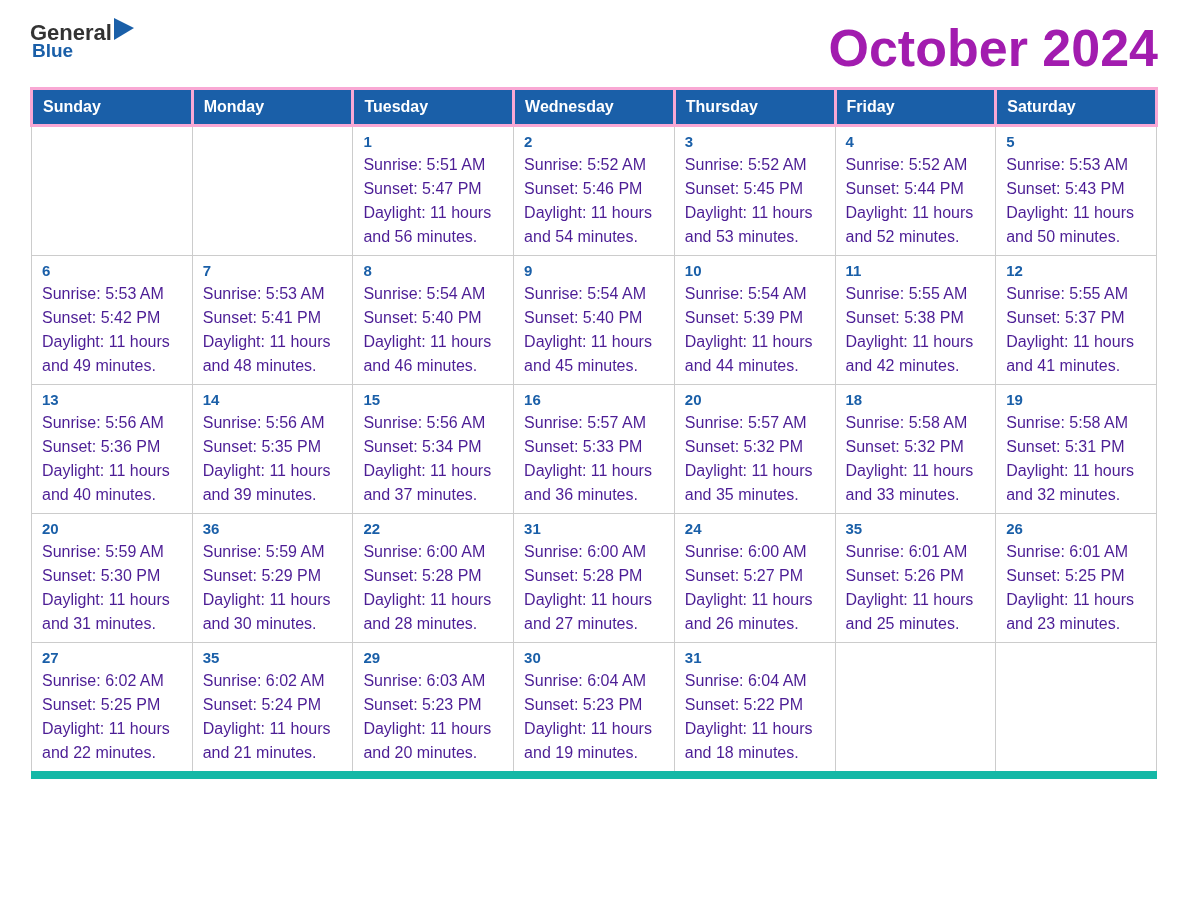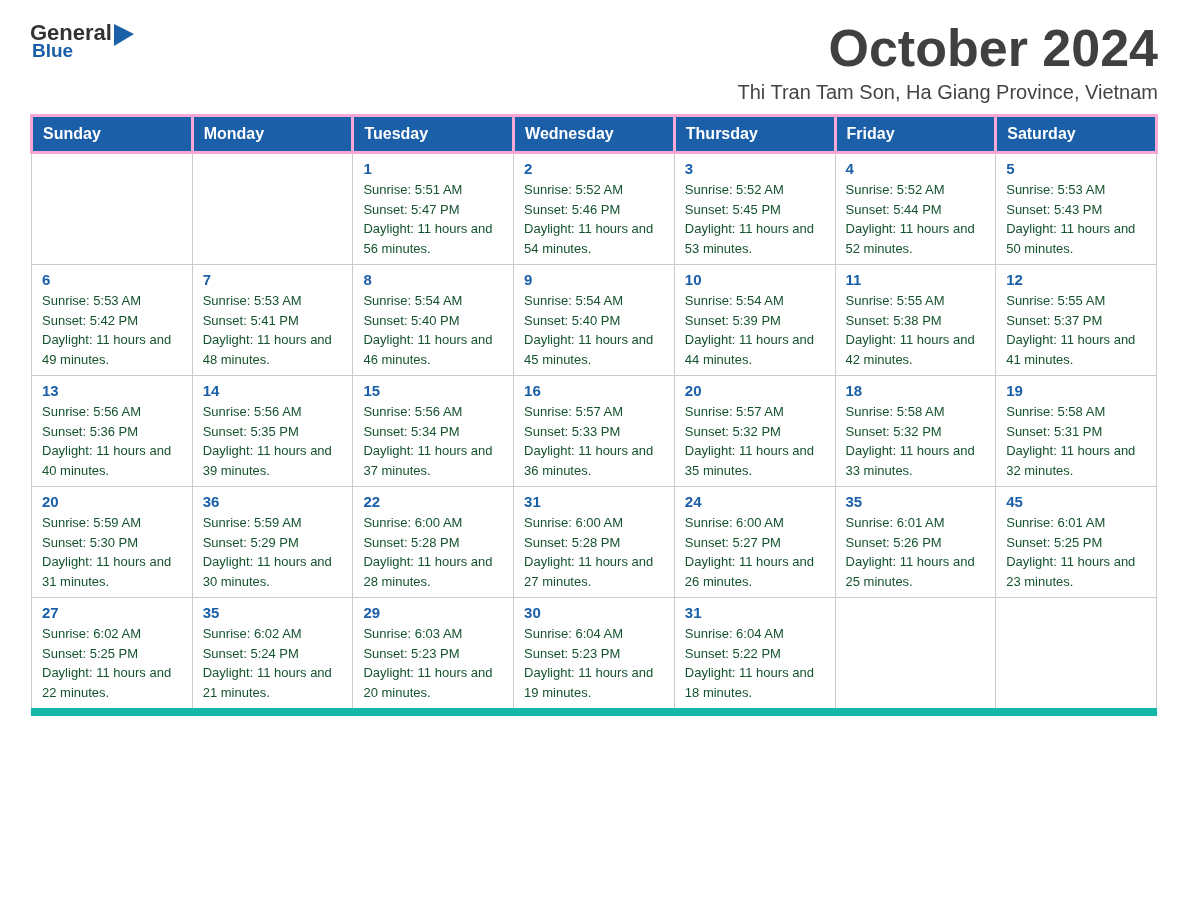--- a/index.html
+++ b/index.html
@@ -25,21 +25,21 @@
       font-size: 19px;
       font-weight: bold;
       color: #1a5fa8;
     }
     .title-section {
       text-align: right;
     }
     .month-title {
       font-size: 52px;
       font-weight: bold;
-      color: #404040;
+      color: #a21caf;
       line-height: 1.1;
     }
     .location-title {
       font-size: 20px;
       color: #444;
       margin-top: 4px;
     }
     .calendar-table {
       width: 100%;
       border-collapse: collapse;
@@ -64,59 +64,58 @@
       color: #333;
     }
     .day-number {
       font-size: 15px;
       font-weight: bold;
       color: #1a5fa8;
       display: block;
       margin-bottom: 3px;
     }
     .day-info {
-      font-size: 13px;
-      color: #14532d;
+      font-size: 16px;
+      color: #4c1d95;
       line-height: 1.5;
     }
     .empty-cell {
       background: #fff;
     }
     tr:last-child td {
       border-bottom: 8px solid #14b8a6;
     }
     tr:first-child th:first-child {
       border-top-left-radius: 0;
     }
     .logo-wrapper {
       display: flex;
       flex-direction: column;
       align-items: flex-start;
     }
     .logo-row {
       display: flex;
-      align-items: flex-end;
+      align-items: flex-start;
     }
   </style>
 </head>
 <body>
 
 <div class="header-section">
   <div class="logo-wrapper">
     <div class="logo-row">
       <span class="logo-text-general">General</span>
       <svg width="20" height="22" viewBox="0 0 20 22" style="margin-left:2px;margin-top:-2px;">
         <polygon points="0,22 20,10 0,0" fill="#1a5fa8"></polygon>
       </svg>
     </div>
     <span class="logo-text-blue" style="margin-top:-6px; margin-left:2px;">Blue</span>
   </div>
   <div class="title-section">
     <div class="month-title">October 2024</div>
-    <div class="location-title">Thi Tran Tam Son, Ha Giang Province, Vietnam</div>
   </div>
 </div>
 
 <table class="calendar-table">
   <thead>
     <tr>
     <th>Sunday</th>
         <th>Monday</th>
         <th>Tuesday</th>
         <th>Wednesday</th>
@@ -229,21 +228,21 @@
         </td>
         <td>
           <span class="day-number">24</span>
           <div class="day-info">Sunrise: 6:00 AM<br>Sunset: 5:27 PM<br>Daylight: 11 hours and 26 minutes.</div>
         </td>
         <td>
           <span class="day-number">35</span>
           <div class="day-info">Sunrise: 6:01 AM<br>Sunset: 5:26 PM<br>Daylight: 11 hours and 25 minutes.</div>
         </td>
         <td>
-          <span class="day-number">45</span>
+          <span class="day-number">26</span>
           <div class="day-info">Sunrise: 6:01 AM<br>Sunset: 5:25 PM<br>Daylight: 11 hours and 23 minutes.</div>
         </td>
       </tr>
       <tr>
         <td>
           <span class="day-number">27</span>
           <div class="day-info">Sunrise: 6:02 AM<br>Sunset: 5:25 PM<br>Daylight: 11 hours and 22 minutes.</div>
         </td>
         <td>
           <span class="day-number">35</span>

